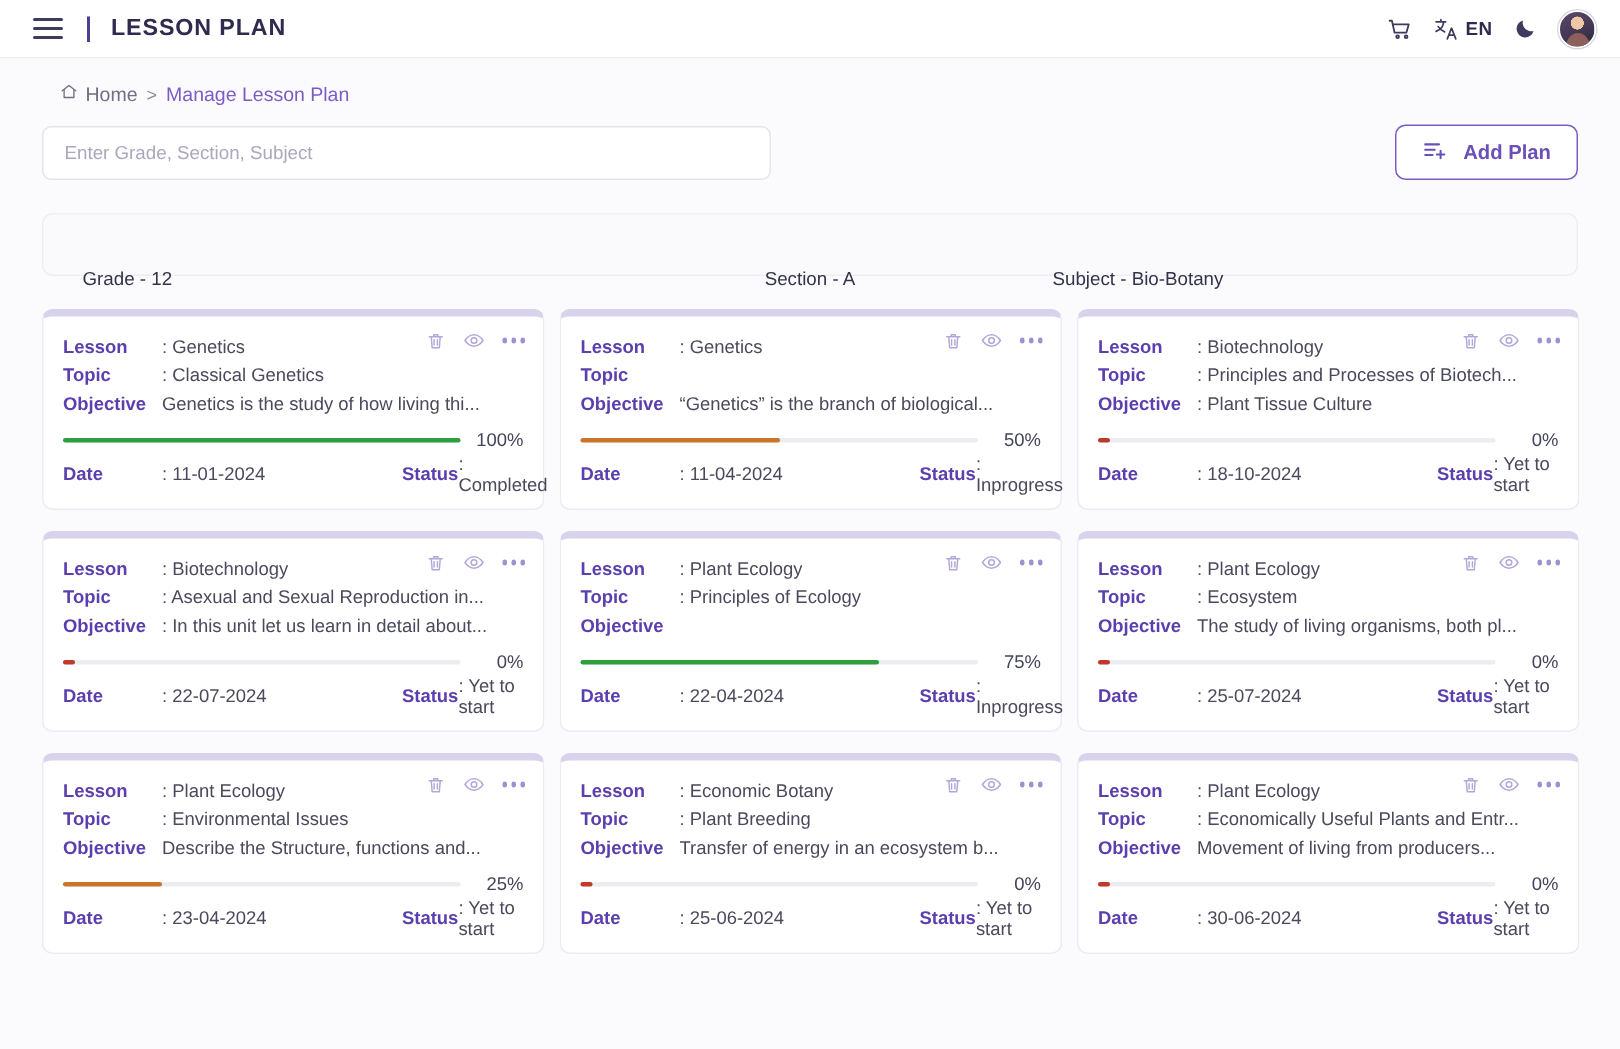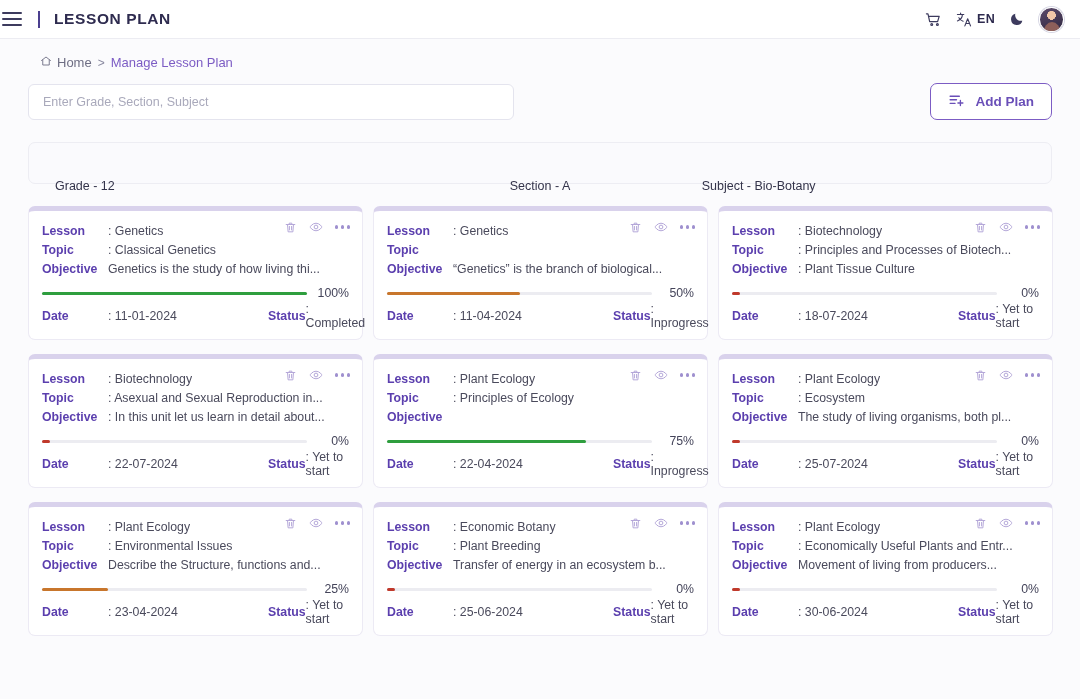--- a/index.html
+++ b/index.html
@@ -11,21 +11,21 @@
     overflow: hidden;
   }
 
   
   .topbar {
     height: 39px;
     background: #ffffff;
     border-bottom: 1px solid #ececf2;
     display: flex;
     align-items: center;
-    padding: 0 16px 0 2px;
+    padding: 0 16px 0 22px;
   }
   .hamburger {
     width: 20px; height: 14px;
     display: flex; flex-direction: column; justify-content: space-between;
     cursor: pointer;
   }
   .hamburger span { display:block; height: 2px; background: #3d3b5e; border-radius: 1px; }
   .hdiv { width: 2px; height: 17px; background: #4b3f8f; margin: 0 14px 0 16px; }
   .brand {
     font-size: 15.5px; font-weight: 700; letter-spacing: .6px; color: #2e2b4f;
@@ -348,21 +348,21 @@
 
     <div class="progress-row">
       <span class="track">
         <span class="fill" style="width: 3%; background: rgb(192, 57, 43);"></span>
       </span>
       <span class="pct">0%</span>
     </div>
 
     <div class="footer-row">
       <span class="f-lbl f-date-lbl">Date</span>
-      <span class="f-val f-date-val">: 18-07-2024</span>
+      <span class="f-val f-date-val">: 18-10-2024</span>
       <span class="f-lbl">Status</span>
       <span class="f-val f-status-val">: Yet to start</span>
     </div>
     </div>
     <div class="card">
     <div class="icons">
       <span class="ic">
         <svg width="13" height="13" viewBox="0 0 24 24" fill="none" stroke="currentColor" stroke-width="1.8" stroke-linecap="round" stroke-linejoin="round">
           <path d="M4 6.5h16M9.5 6.5V4h5v2.5"></path>
             <path d="M6.5 6.5L7.6 20h8.8l1.1-13.5"></path>

